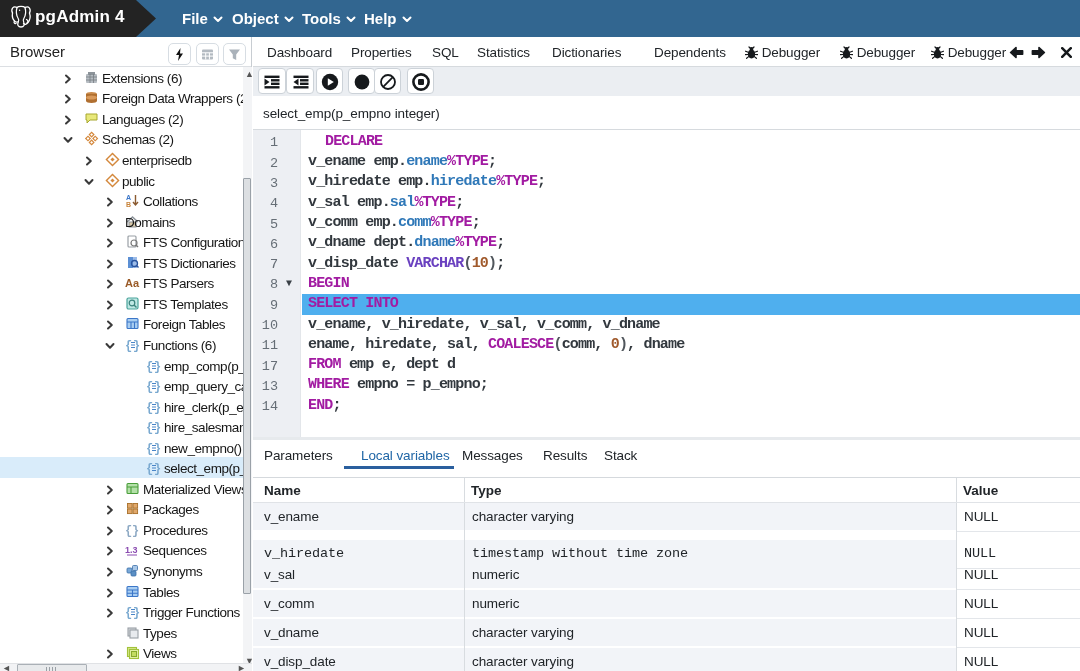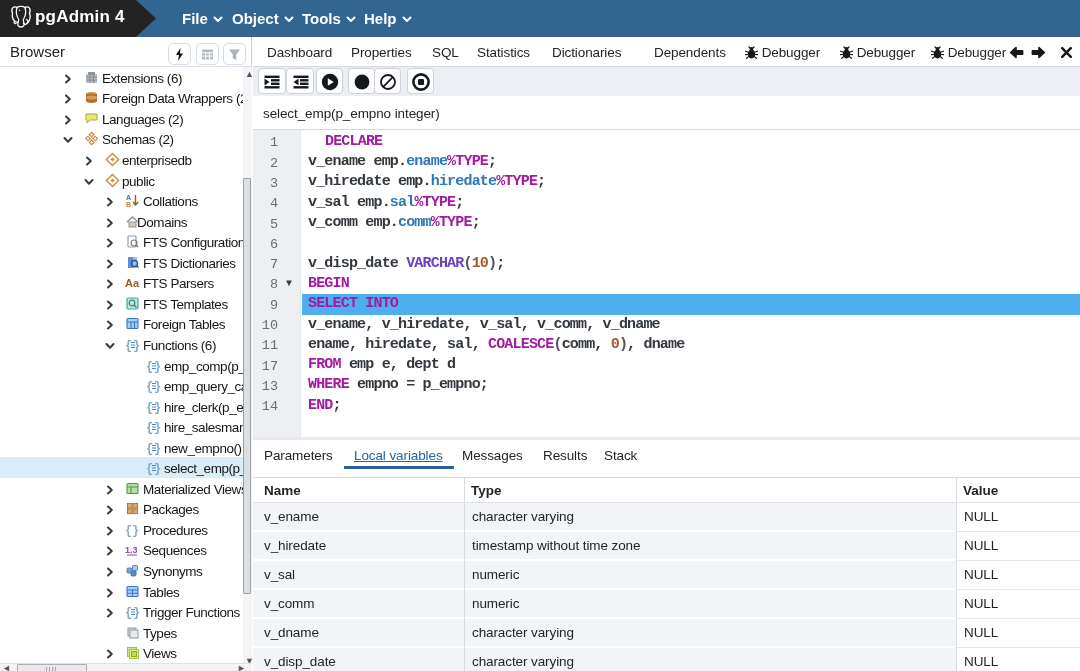--- a/index.html
+++ b/index.html
@@ -219,21 +219,21 @@
         <div class="trow" style="top:144px;">
           <span class="car" style="left:104px;"><svg width="12" height="12" viewBox="0 0 12 12">
               <path d="M4 2.5 L7.8 6 L4 9.5" fill="none" stroke="#3a3a3a" stroke-width="2" stroke-linecap="round" stroke-linejoin="round"></path>
             </svg></span>
           <span class="ico" style="left:125px;"><svg width="15" height="15" viewBox="0 0 15 15">
               <g>
                 <path d="M2 8 L7.5 3 L13 8" fill="none" stroke="#8d949a" stroke-width="1.5"></path>
                 <rect x="4" y="8" width="7" height="5" fill="#d9c9a9" stroke="#8d949a"></rect>
               </g>
             </svg></span>
-          <span class="lbl" style="left:137px;">Domains</span>
+          <span class="lbl" style="left:125px;">Domains</span>
         </div>
         <div class="trow" style="top:164px;">
           <span class="car" style="left:104px;"><svg width="12" height="12" viewBox="0 0 12 12">
               <path d="M4 2.5 L7.8 6 L4 9.5" fill="none" stroke="#3a3a3a" stroke-width="2" stroke-linecap="round" stroke-linejoin="round"></path>
             </svg></span>
           <span class="ico" style="left:125px;"><svg width="15" height="15" viewBox="0 0 15 15">
               <g>
                 <rect x="3" y="2" width="8" height="11" rx="1" fill="#fff" stroke="#9aa0a6" stroke-width="1.2"></rect>
                 <circle cx="9" cy="9" r="3" fill="none" stroke="#777" stroke-width="1.2"></circle>
                 <path d="M11 11 L13 13" stroke="#777" stroke-width="1.4"></path>
@@ -583,20 +583,21 @@
         <div class="cl" style="top:1.85px;margin-left:17px;"><span class="kw">DECLARE</span></div>
         <div class="ln" style="top:23.650000000000002px;">2</div>
         <div class="cl" style="top:22.150000000000002px;">v_ename emp.<span class="prop">ename</span><span class="kw">%TYPE</span>;</div>
         <div class="ln" style="top:43.95px;">3</div>
         <div class="cl" style="top:42.45px;">v_hiredate emp.<span class="prop">hiredate</span><span class="kw">%TYPE</span>;</div>
         <div class="ln" style="top:64.25px;">4</div>
         <div class="cl" style="top:62.75000000000001px;">v_sal emp.<span class="prop">sal</span><span class="kw">%TYPE</span>;</div>
         <div class="ln" style="top:84.55px;">5</div>
         <div class="cl" style="top:83.05px;">v_comm emp.<span class="prop">comm</span><span class="kw">%TYPE</span>;</div>
         <div class="ln" style="top:104.85px;">6</div>
+        <div class="cl" style="top:103.35px;">v_dname dept.<span class="prop">dname</span><span class="kw">%TYPE</span>;</div>
         <div class="ln" style="top:125.15px;">7</div>
         <div class="cl" style="top:123.65px;">v_disp_date <span class="kw2">VARCHAR</span><span class="pun">(</span><span class="num">10</span><span class="pun">)</span>;</div>
         <div class="ln" style="top:145.45px;">8</div>
         <div class="fold" style="top:147.95px;">▼</div>
         <div class="cl" style="top:143.95px;"><span class="kw">BEGIN</span></div>
         <div class="ln" style="top:165.75px;">9</div>
         <div class="cl" style="top:164.25px;"><span class="kw">SELECT INTO</span></div>
         <div class="ln" style="top:186.05px;">10</div>
         <div class="cl" style="top:184.55px;">v_ename, v_hiredate, v_sal, v_comm, v_dname</div>
         <div class="ln" style="top:206.35px;">11</div>
@@ -605,36 +606,36 @@
         <div class="cl" style="top:225.15px;"><span class="kw">FROM</span> emp e, dept d</div>
         <div class="ln" style="top:246.95000000000002px;">13</div>
         <div class="cl" style="top:245.45000000000002px;"><span class="kw">WHERE</span> empno = p_empno;</div>
         <div class="ln" style="top:267.25000000000006px;">14</div>
         <div class="cl" style="top:265.75000000000006px;"><span class="kw">END</span>;</div>
       </div>
     <div id="splitter" style="position:absolute; left:0; top:400px; width:827px; height:3px; background:#e7eaed;"></div>
     <div id="bottom">
       <div id="btabs">
           <div class="btab" style="left:11px;">Parameters</div>
-          <div class="btab act" style="left:101px;text-decoration:underline;">Local variables</div>
+          <div class="btab act" style="left:108px;">Local variables</div>
           <div class="btab" style="left:209px;">Messages</div>
           <div class="btab" style="left:290px;">Results</div>
           <div class="btab" style="left:351px;">Stack</div>
         </div>
       <div id="bunder"></div>
       <div id="grid">
           <div class="gh" style="left:11px;">Name</div>
           <div class="gh" style="left:218px;">Type</div>
           <div class="gh" style="left:710px;">Value</div>
           <div class="grow" style="top:25px;">
             <div class="gc bgl" style="left:0; width:211px; padding-left:11px; border-bottom:2px solid #fff;">v_ename</div>
             <div class="gc bgl" style="left:212px; width:491px; padding-left:7px; border-bottom:2px solid #fff;">character varying</div>
             <div class="gc" style="left:704px; width:123px; padding-left:7px; border-bottom:1px solid #e3e6ea;">NULL</div>
           </div>
-          <div class="grow" style="top:54px;">
+          <div class="grow" style="top:62px;font-family:Liberation Mono, monospace;">
             <div class="gc bgl" style="left:0; width:211px; padding-left:11px; border-bottom:2px solid #fff;">v_hiredate</div>
             <div class="gc bgl" style="left:212px; width:491px; padding-left:7px; border-bottom:2px solid #fff;">timestamp without time zone</div>
             <div class="gc" style="left:704px; width:123px; padding-left:7px; border-bottom:1px solid #e3e6ea;">NULL</div>
           </div>
           <div class="grow" style="top:83px;">
             <div class="gc bgl" style="left:0; width:211px; padding-left:11px; border-bottom:2px solid #fff;">v_sal</div>
             <div class="gc bgl" style="left:212px; width:491px; padding-left:7px; border-bottom:2px solid #fff;">numeric</div>
             <div class="gc" style="left:704px; width:123px; padding-left:7px; border-bottom:1px solid #e3e6ea;">NULL</div>
           </div>
           <div class="grow" style="top:112px;">

